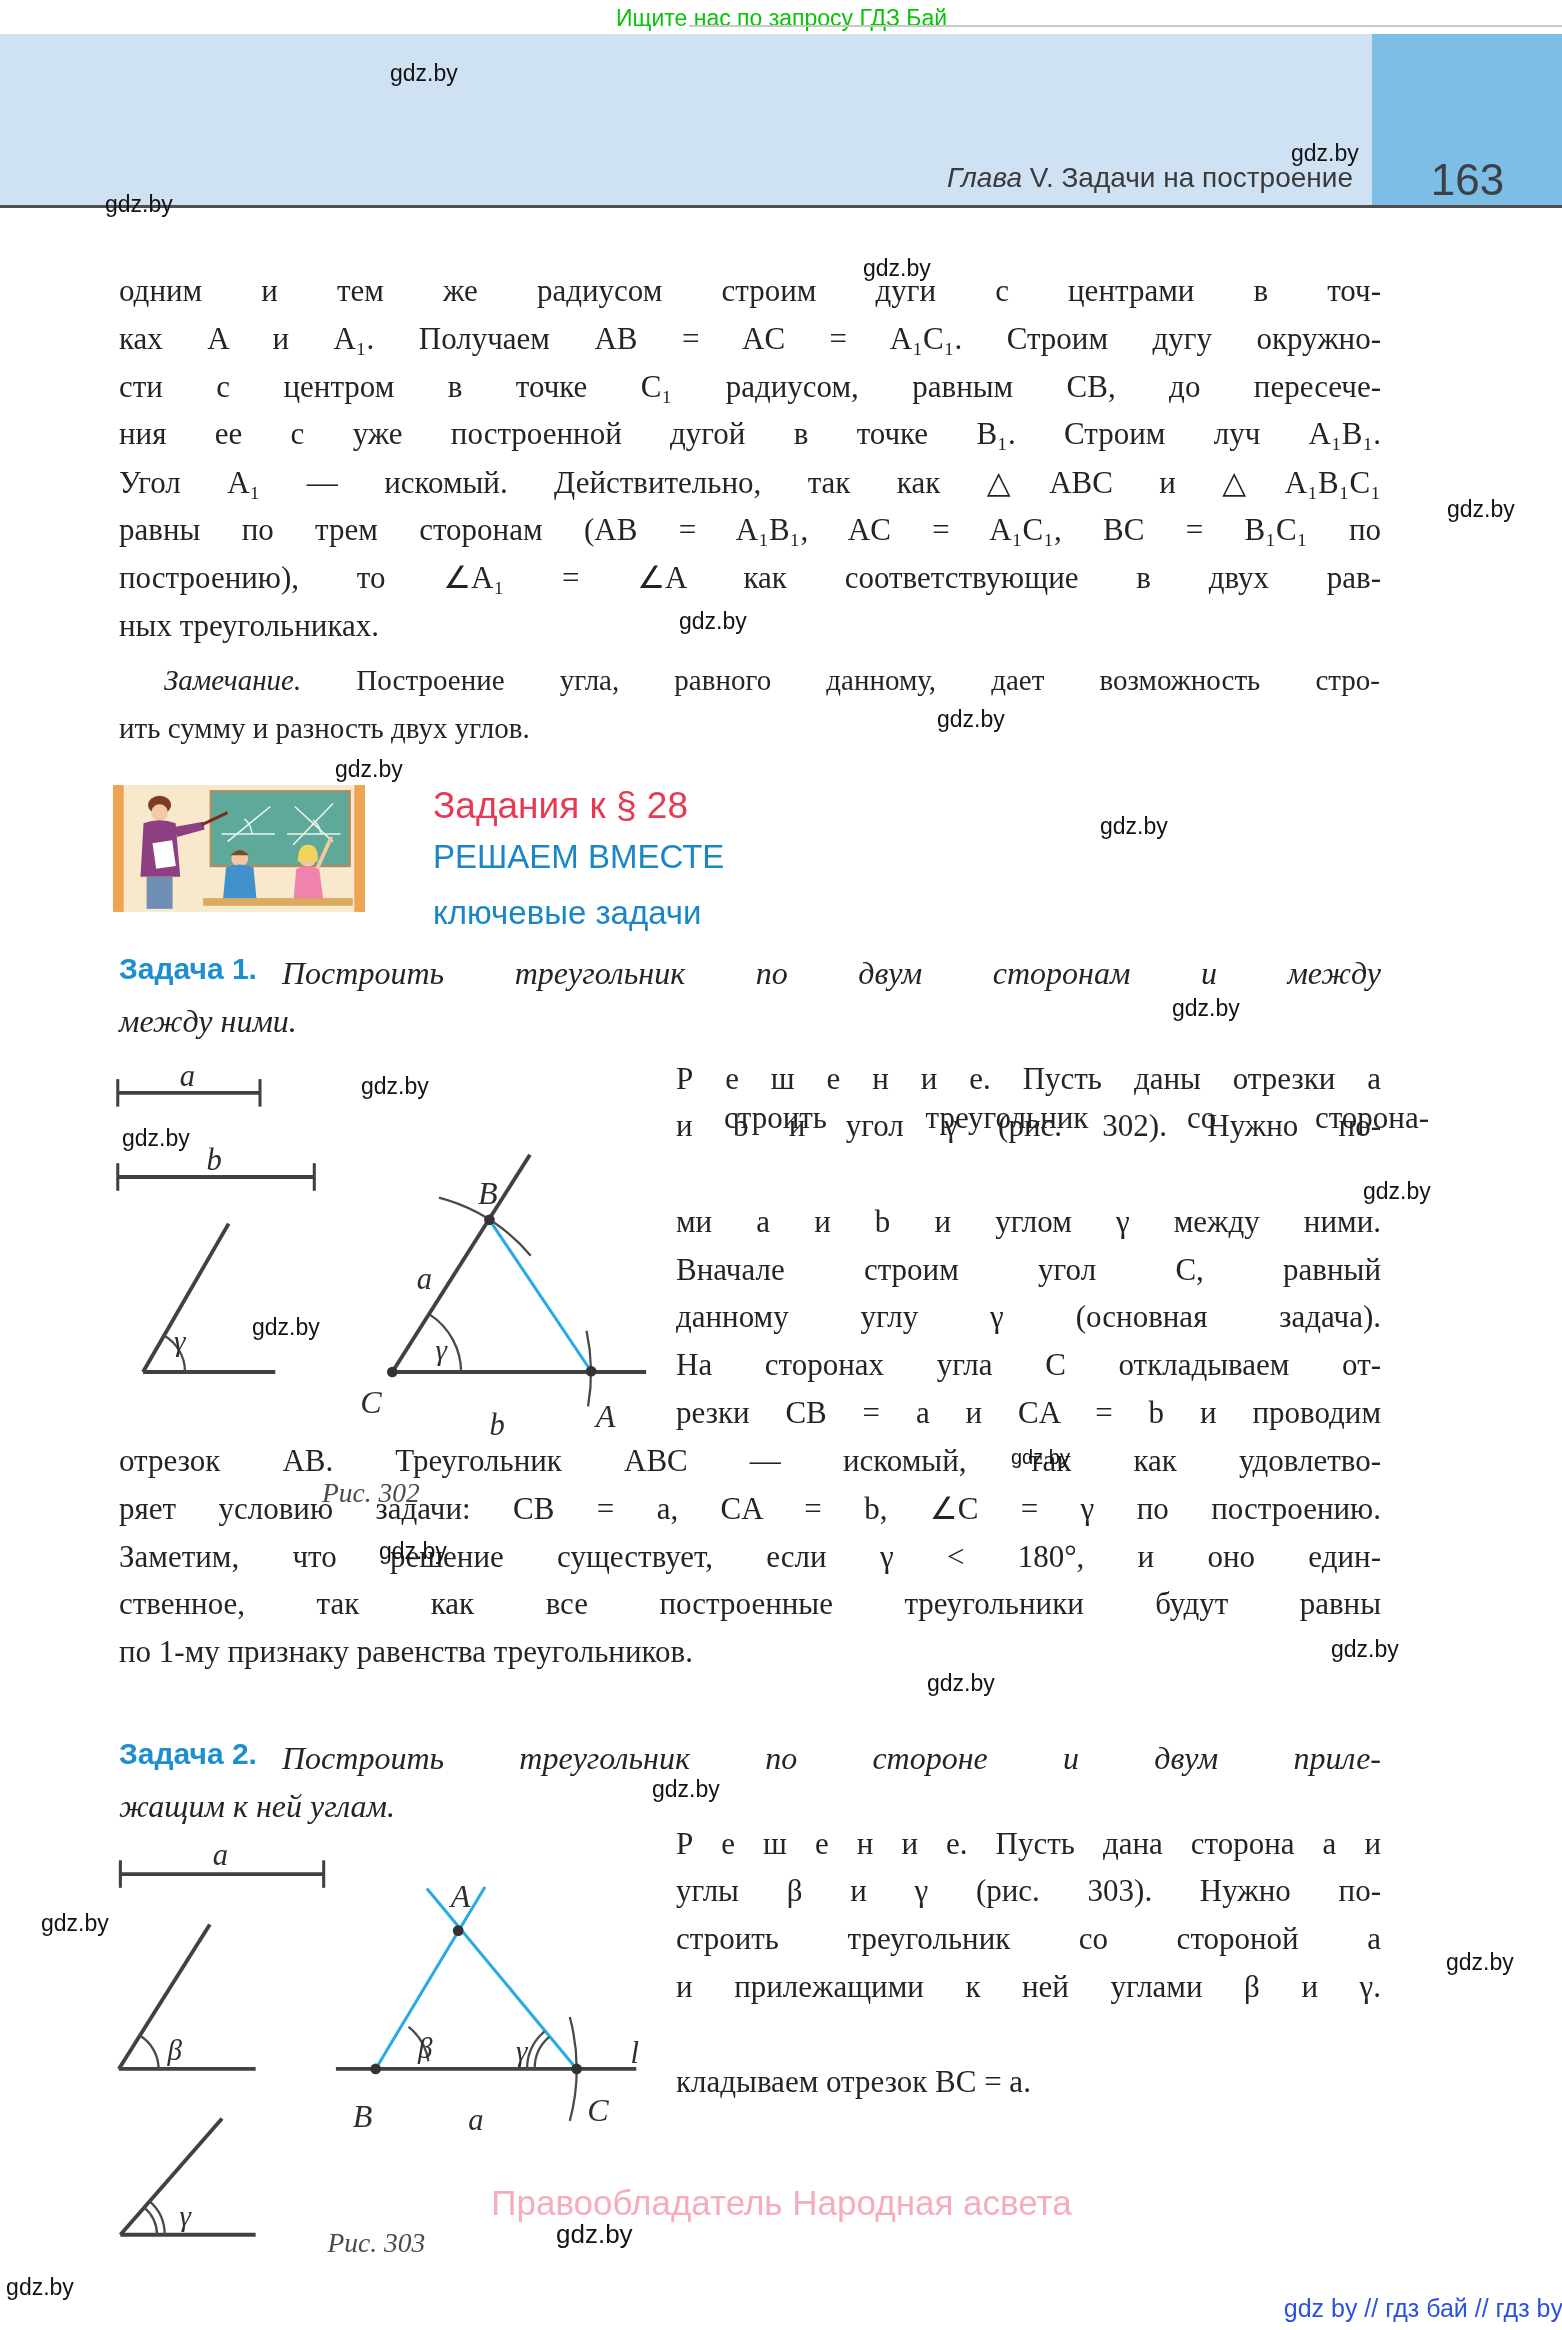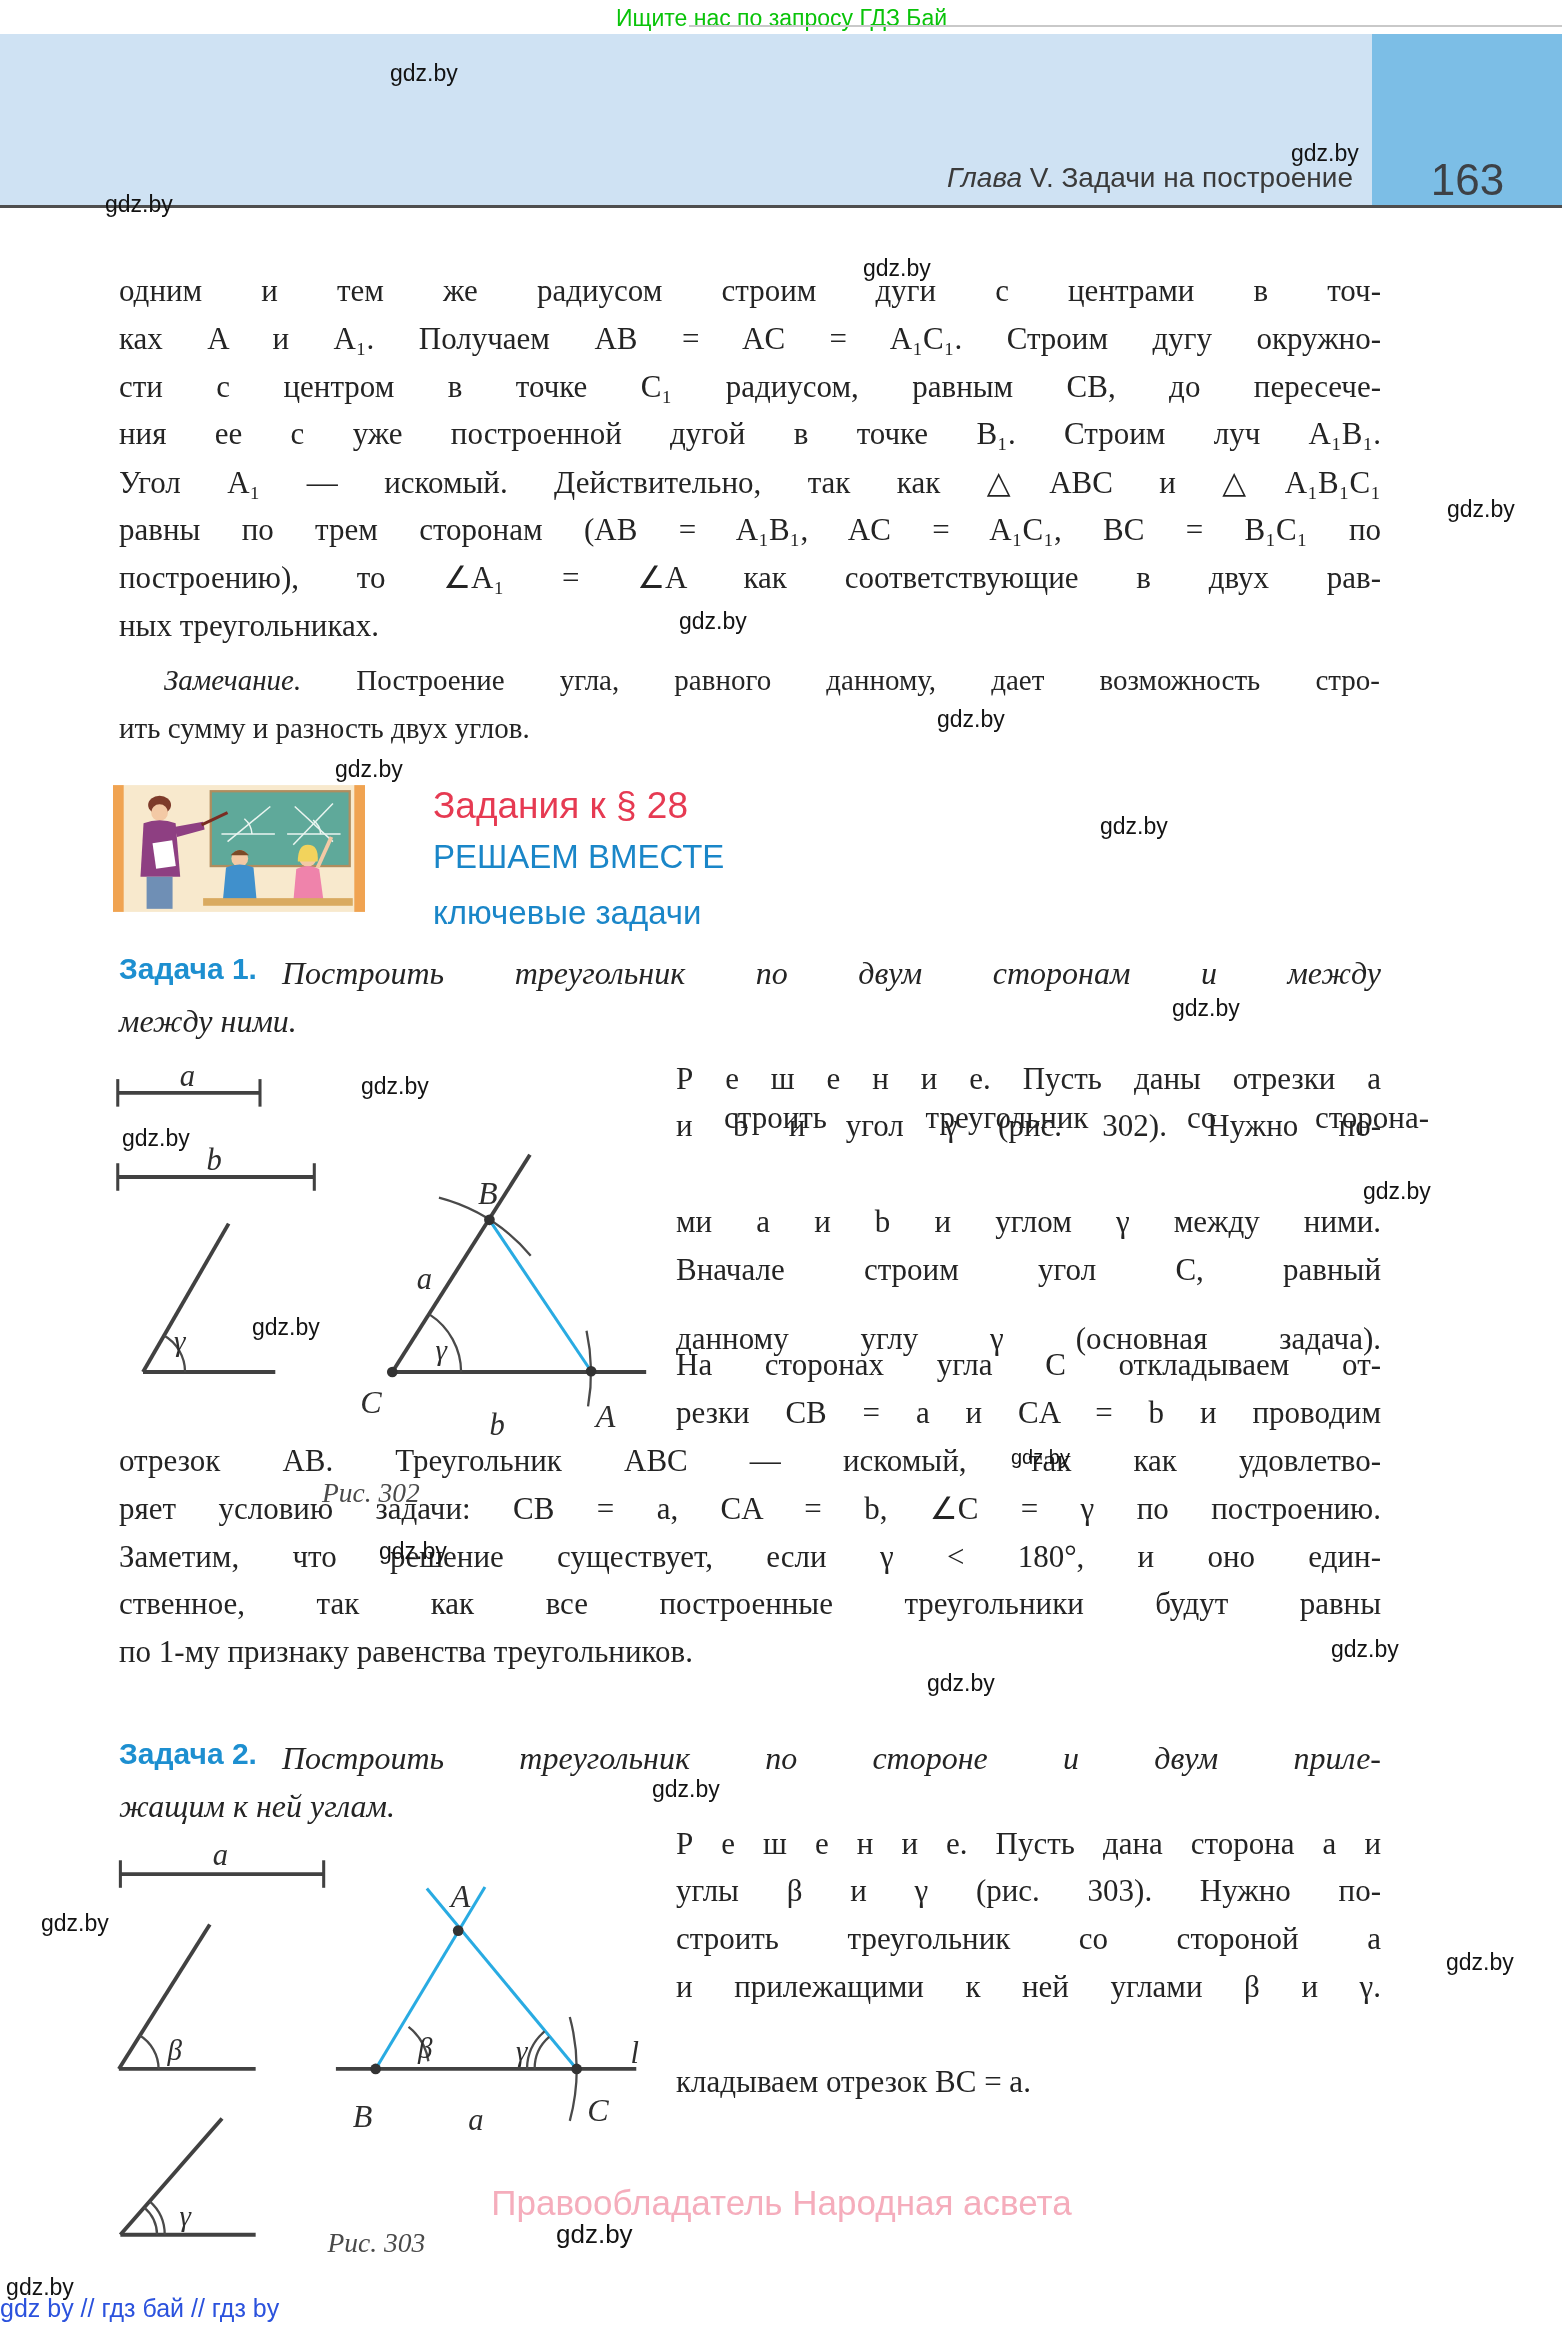--- a/index.html
+++ b/index.html
@@ -18,21 +18,21 @@
   .chapter{position:absolute;left:689px;top:162px;width:664px;text-align:right;
            font-family:"Liberation Sans",sans-serif;font-size:28px;color:#3a3a3a;}
   .pagenum{position:absolute;left:1372px;top:155px;width:191px;text-align:center;
            font-family:"Liberation Sans",sans-serif;font-size:44px;color:#3d4146;}
   .promo{position:absolute;left:0;top:4.6px;width:1563px;text-align:center;
          font-family:"Liberation Sans",sans-serif;font-size:23px;color:#09c309;}
   .topline{position:absolute;left:689px;top:25px;width:874px;height:1.5px;background:#c9c9c9;}
   .sect{position:absolute;left:433px;font-family:"Liberation Sans",sans-serif;font-weight:normal;}
   .rights{position:absolute;left:0;top:2183px;width:1563px;text-align:center;
           font-family:"Liberation Sans",sans-serif;font-size:35px;color:#f5adbc;}
-  .links{position:absolute;left:0;top:2294px;width:1563px;text-align:left;
+  .links{position:absolute;left:0;top:2294px;width:1563px;text-align:right;
          font-family:"Liberation Sans",sans-serif;font-size:25px;color:#2b52dd;}
   svg text{font-family:"Liberation Serif",serif;font-style:italic;fill:#2e2e2e;}
   .figcap{font-size:36px;fill:#4a4a4a;}
 </style>
 </head>
 <body>
 
 <div class="page">
 
   <div class="promo">Ищите нас по запросу ГДЗ Бай</div>
@@ -140,21 +140,21 @@
     <text x="652" y="480" font-size="42" text-anchor="middle">A</text>
     <text x="498" y="188" font-size="42" text-anchor="middle">B</text>
     <text x="345" y="578" class="figcap" text-anchor="middle">Рис. 302</text>
   </svg>
 
   <div class="ln j" style="left:676px;top:1060px;width:705px;">Р е ш е н и е. Пусть даны отрезки a</div>
   <div class="ln j" style="left:676px;top:1107px;width:705px;">и b и угол γ (рис. 302). Нужно по-</div>
   <div class="ln j" style="left:676px;top:1099px;width:705px;margin-left:48px;">строить треугольник со сторона-</div>
   <div class="ln j" style="left:676px;top:1203px;width:705px;">ми a и b и углом γ между ними.</div>
   <div class="ln j" style="left:676px;top:1251px;width:705px;">Вначале строим угол C, равный</div>
-  <div class="ln j" style="left:676px;top:1298px;width:705px;margin-top:22px;">данному углу γ (основная задача).</div>
+  <div class="ln j" style="left:676px;top:1298px;width:705px;">данному углу γ (основная задача).</div>
   <div class="ln j" style="left:676px;top:1346px;width:705px;">На сторонах угла C откладываем от-</div>
   <div class="ln j" style="left:676px;top:1394px;width:705px;">резки CB = a и CA = b и проводим</div>
 
   <div class="ln j" style="left:119px;top:1442px;width:1262px;">отрезок AB. Треугольник ABC — искомый, так как удовлетво-</div>
   <div class="ln j" style="left:119px;top:1490px;width:1262px;">ряет условию задачи: CB = a, CA = b, ∠C = γ по построению.</div>
   <div class="ln j" style="left:119px;top:1538px;width:1262px;">Заметим, что решение существует, если γ &lt; 180°, и оно един-</div>
   <div class="ln j" style="left:119px;top:1585px;width:1262px;">ственное, так как все построенные треугольники будут равны</div>
   <div class="ln" style="left:119px;top:1633px;width:1262px;">по 1-му признаку равенства треугольников.</div>
 
   <div class="tasklabel" style="left:119px;top:1737px;">Задача 2.</div>

